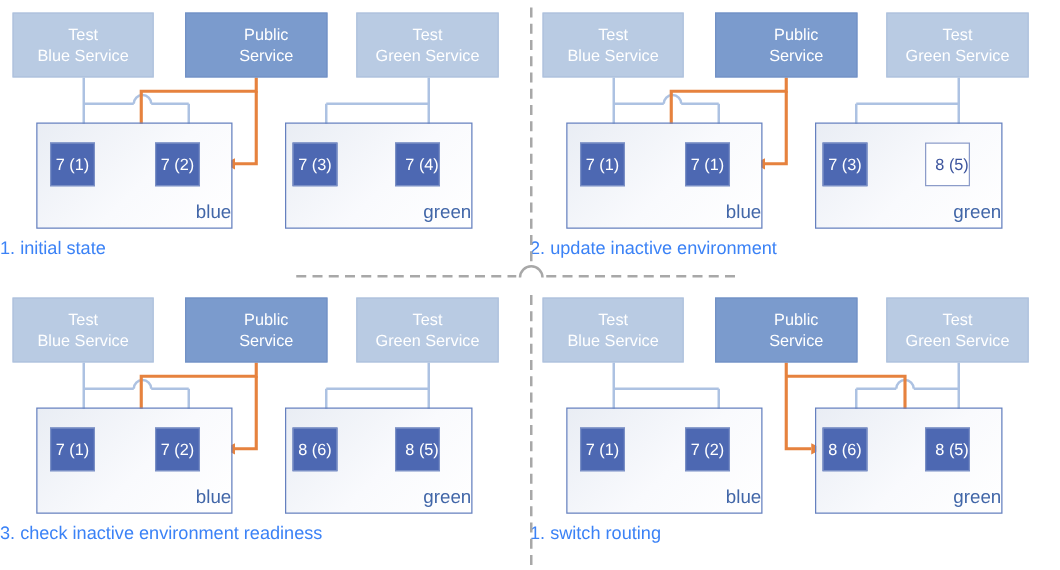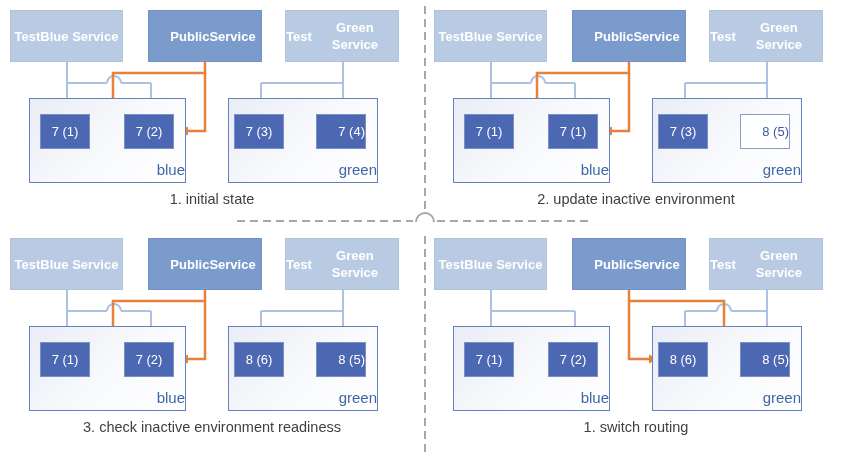--- a/index.html
+++ b/index.html
@@ -8,50 +8,50 @@
     font-family:"Liberation Sans","DejaVu Sans",sans-serif;
   }
   .panel{position:absolute;width:424px;height:228px;}
   .panel.p1{left:0;top:0;}
   .panel.p2{left:424px;top:0;}
   .panel.p3{left:0;top:228px;}
   .panel.p4{left:424px;top:228px;}
   .wires{position:absolute;left:0;top:0;}
   .svc{
     position:absolute;top:10px;height:52px;box-sizing:border-box;
-    display:flex;flex-direction:row;justify-content:center;align-items:center;
-    color:#ffffff;font-size:13px;line-height:17px;text-align:center;font-weight:bold;
+    display:flex;flex-direction:column;justify-content:center;align-items:center;
+    color:#ffffff;font-size:13px;line-height:17px;text-align:center;
   }
   .svc.test{left:10px;width:113px;background:#b9cbe3;border:1px solid #aec1dd;}
   .svc.test.green-side{left:285px;width:114px;}
   .svc.public{left:148px;width:114px;background:#7b9bcd;border:1px solid #7291c5;padding-left:16px;}
   .env{
     position:absolute;top:98px;height:85px;box-sizing:border-box;
     background:linear-gradient(135deg,#e9edf4 0%,#f9fafd 55%,#ffffff 100%);
     border:1px solid #6580bf;
   }
   .env.blue-env{left:29px;width:157px;}
   .env.green-env{left:228px;width:150px;}
   .env-label{
     position:absolute;left:0;right:0;bottom:4px;text-align:right;
     color:#4166a8;font-size:15px;
   }
   .pod{
-    position:absolute;top:114px;width:50px;height:35px;box-sizing:border-box;
+    position:absolute;top:114px;width:36px;height:35px;box-sizing:border-box;
     background:#4d68b2;border:1px solid #7a8fc5;color:#ffffff;
     display:flex;align-items:center;justify-content:center;font-size:13px;
   }
   .pod[data-style="outlined"]{background:#ffffff;border:1.5px solid #8c9cc9;color:#3e569e;}
   .pod.slot-b1{left:40px;}
   .pod.slot-b2{left:124px;}
   .pod.slot-g1{left:234px;}
   .pod.slot-g2{left:316px;justify-content:flex-end;}
   .caption{
-    position:absolute;top:191px;left:0;right:0;text-align:center;
-    color:#404040;font-size:14.5px;
+    position:absolute;top:191px;left:0;right:0;
+    color:#3b82f6;font-size:14.5px;
   }
   .divider{position:absolute;left:0;top:0;pointer-events:none;}
 </style>
 </head>
 <body>
 
 <div class="stage">
 
   <div class="panel p1">
     <svg class="wires" width="424" height="228" viewBox="0 0 424 228">

